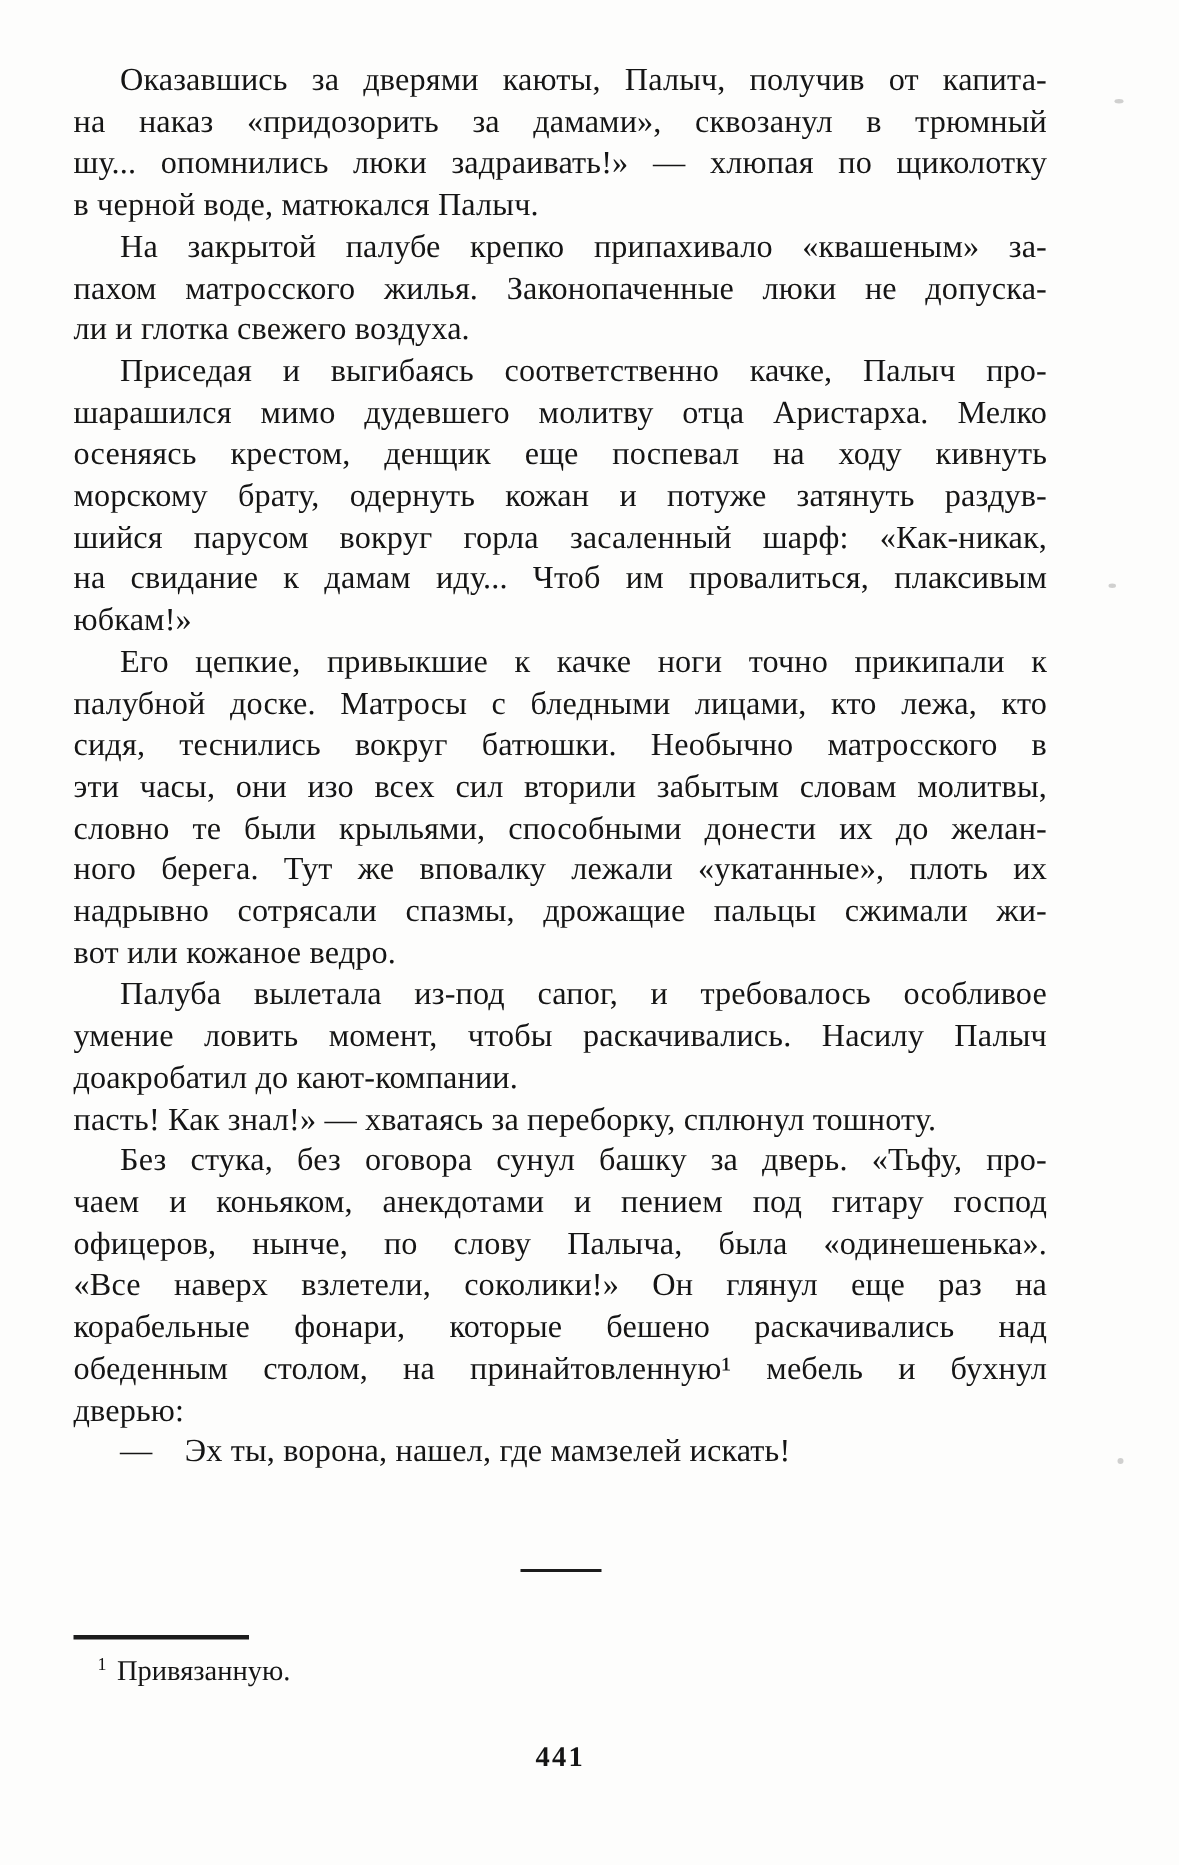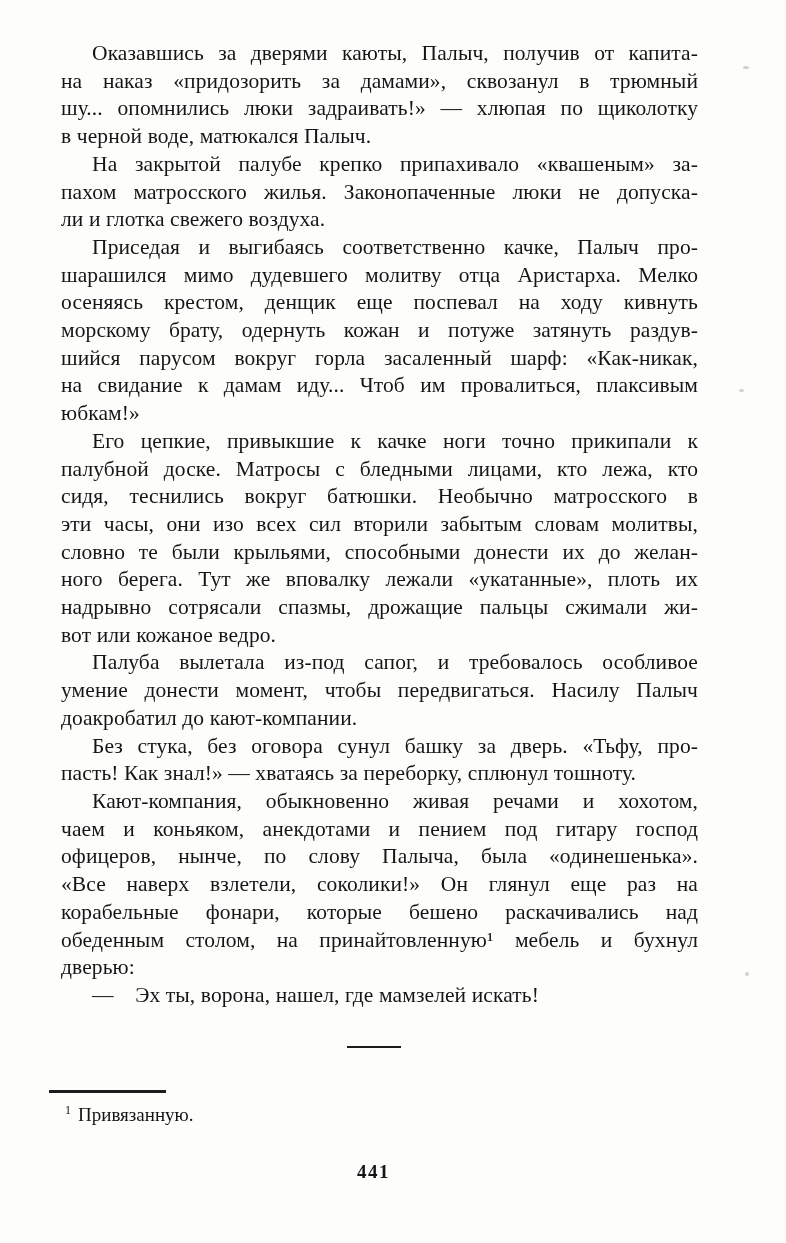--- a/index.html
+++ b/index.html
@@ -22,21 +22,20 @@
     top: 40px;
     width: 649px;
     font-size: 21.5px;
     line-height: 27.7px;
     letter-spacing: 0.1px;
   }
   .para { margin: 0; padding: 0; }
   .line {
     text-align: justify;
     text-align-last: justify;
-    margin-left: 12px;
   }
   .line.first { text-indent: 31px; }
   .line.last { text-align-last: left; }
   .section-divider {
     position: absolute;
     left: 347px;
     top: 1046px;
     width: 54px;
     height: 2px;
     background: #1c1c1c;
@@ -114,29 +113,28 @@
         <div class="line">палубной доске. Матросы с бледными лицами, кто лежа, кто</div>
         <div class="line">сидя, теснились вокруг батюшки. Необычно матросского в</div>
         <div class="line">эти часы, они изо всех сил вторили забытым словам молитвы,</div>
         <div class="line">словно те были крыльями, способными донести их до желан-</div>
         <div class="line">ного берега. Тут же вповалку лежали «укатанные», плоть их</div>
         <div class="line">надрывно сотрясали спазмы, дрожащие пальцы сжимали жи-</div>
         <div class="line last">вот или кожаное ведро.</div>
       </div>
       <div class="para">
         <div class="line first">Палуба вылетала из-под сапог, и требовалось особливое</div>
-        <div class="line">умение донести момент, чтобы передвигаться. Насилу Палыч</div>
+        <div class="line">умение ловить момент, чтобы раскачивались. Насилу Палыч</div>
         <div class="line last">доакробатил до кают-компании.</div>
       </div>
       <div class="para">
+        <div class="line last">пасть! Как знал!» — хватаясь за переборку, сплюнул тошноту.</div>
         <div class="line first">Без стука, без оговора сунул башку за дверь. «Тьфу, про-</div>
-        <div class="line last">пасть! Как знал!» — хватаясь за переборку, сплюнул тошноту.</div>
       </div>
       <div class="para">
-        <div class="line first">Кают-компания, обыкновенно живая речами и хохотом,</div>
         <div class="line">чаем и коньяком, анекдотами и пением под гитару господ</div>
         <div class="line">офицеров, нынче, по слову Палыча, была «одинешенька».</div>
         <div class="line">«Все наверх взлетели, соколики!» Он глянул еще раз на</div>
         <div class="line">корабельные фонари, которые бешено раскачивались над</div>
         <div class="line">обеденным столом, на принайтовленную¹ мебель и бухнул</div>
         <div class="line last">дверью:</div>
       </div>
       <div class="para">
         <div class="line first last">— Эх ты, ворона, нашел, где мамзелей искать!</div>
       </div>

